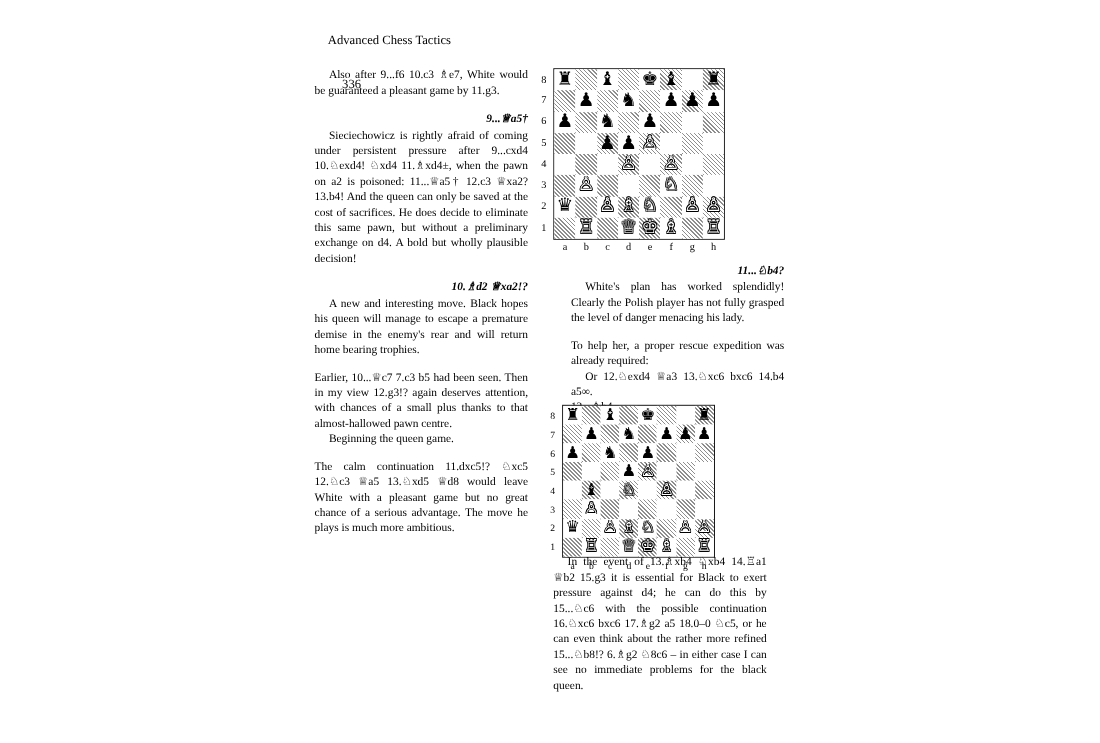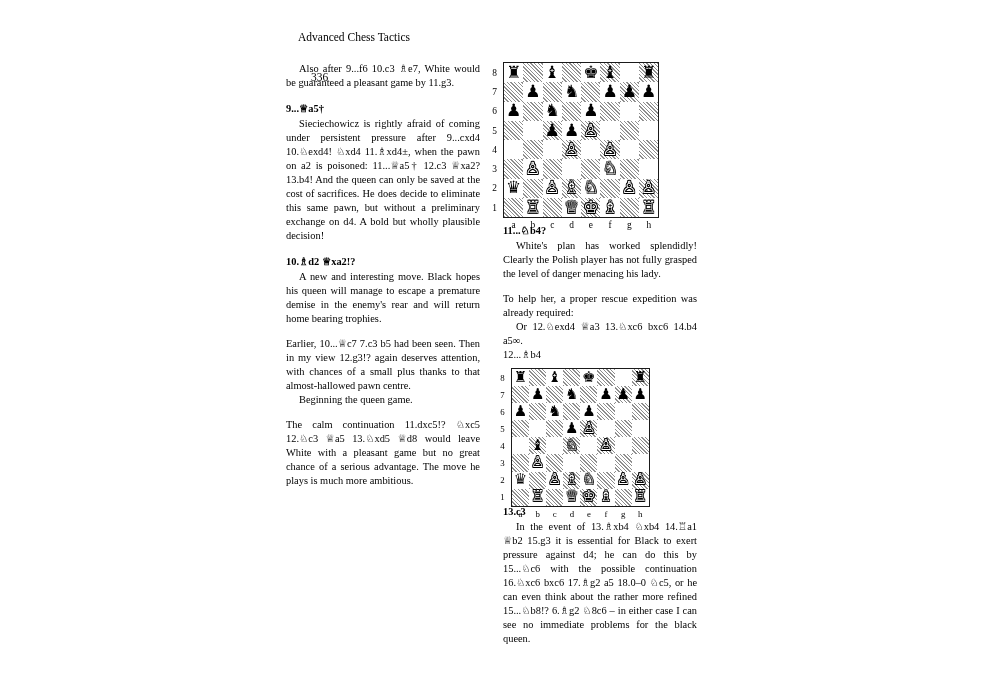--- a/index.html
+++ b/index.html
@@ -57,23 +57,24 @@
   p {
     margin: 0;
     padding: 0;
   }
   p.indent { text-indent: 13px; }
   p.noindent { text-indent: 0; }
   p.gap { margin-top: 11px; }
   p.head {
     font-weight: bold;
     text-indent: 0;
-    text-align: left;
+    text-align: right;
     margin-top: 12px;
     margin-bottom: 1px;
+    font-style: italic;
   }
 
   
   .board-wrap {
     position: absolute;
   }
   .board-wrap.d1 { left: 503px; top: 62px; }
   .board-wrap.d2 { left: 511px; top: 368px; }
   .board-grid {
     position: relative;
@@ -317,21 +318,21 @@
         <span>b</span>
         <span>c</span>
         <span>d</span>
         <span>e</span>
         <span>f</span>
         <span>g</span>
         <span>h</span>
       </div>
   </div>
 
-  <div class="col col-right" style="top:224px;">
+  <div class="col col-right" style="top:240px;margin-left:16px;">
     <p class="head" style="margin-top:0;">11...♘b4?</p>
     <p class="indent">White's plan has worked splendidly! Clearly the Polish player has not fully grasped the level of danger menacing his lady.</p>
     <p class="noindent gap">To help her, a proper rescue expedition was already required:</p>
     <p class="indent">Or 12.♘exd4 ♕a3 13.♘xc6 bxc6 14.b4 a5∞.</p>
     <p class="noindent">12...♗b4</p>
   </div>
 
   <div class="board-wrap d2">
     <div class="ranks">
         <span>8</span>
@@ -473,17 +474,16 @@
         <span>c</span>
         <span>d</span>
         <span>e</span>
         <span>f</span>
         <span>g</span>
         <span>h</span>
       </div>
   </div>
 
   <div class="col col-right" style="top:505px;">
-    <p class="head" style="margin-top:0;">13.c3</p>
     <p class="indent">In the event of 13.♗xb4 ♘xb4 14.♖a1 ♕b2 15.g3 it is essential for Black to exert pressure against d4; he can do this by 15...♘c6 with the possible continuation 16.♘xc6 bxc6 17.♗g2 a5 18.0–0 ♘c5, or he can even think about the rather more refined 15...♘b8!? 6.♗g2 ♘8c6 – in either case I can see no immediate problems for the black queen.</p>
   </div>
 
 </div>
 
 </body></html>

